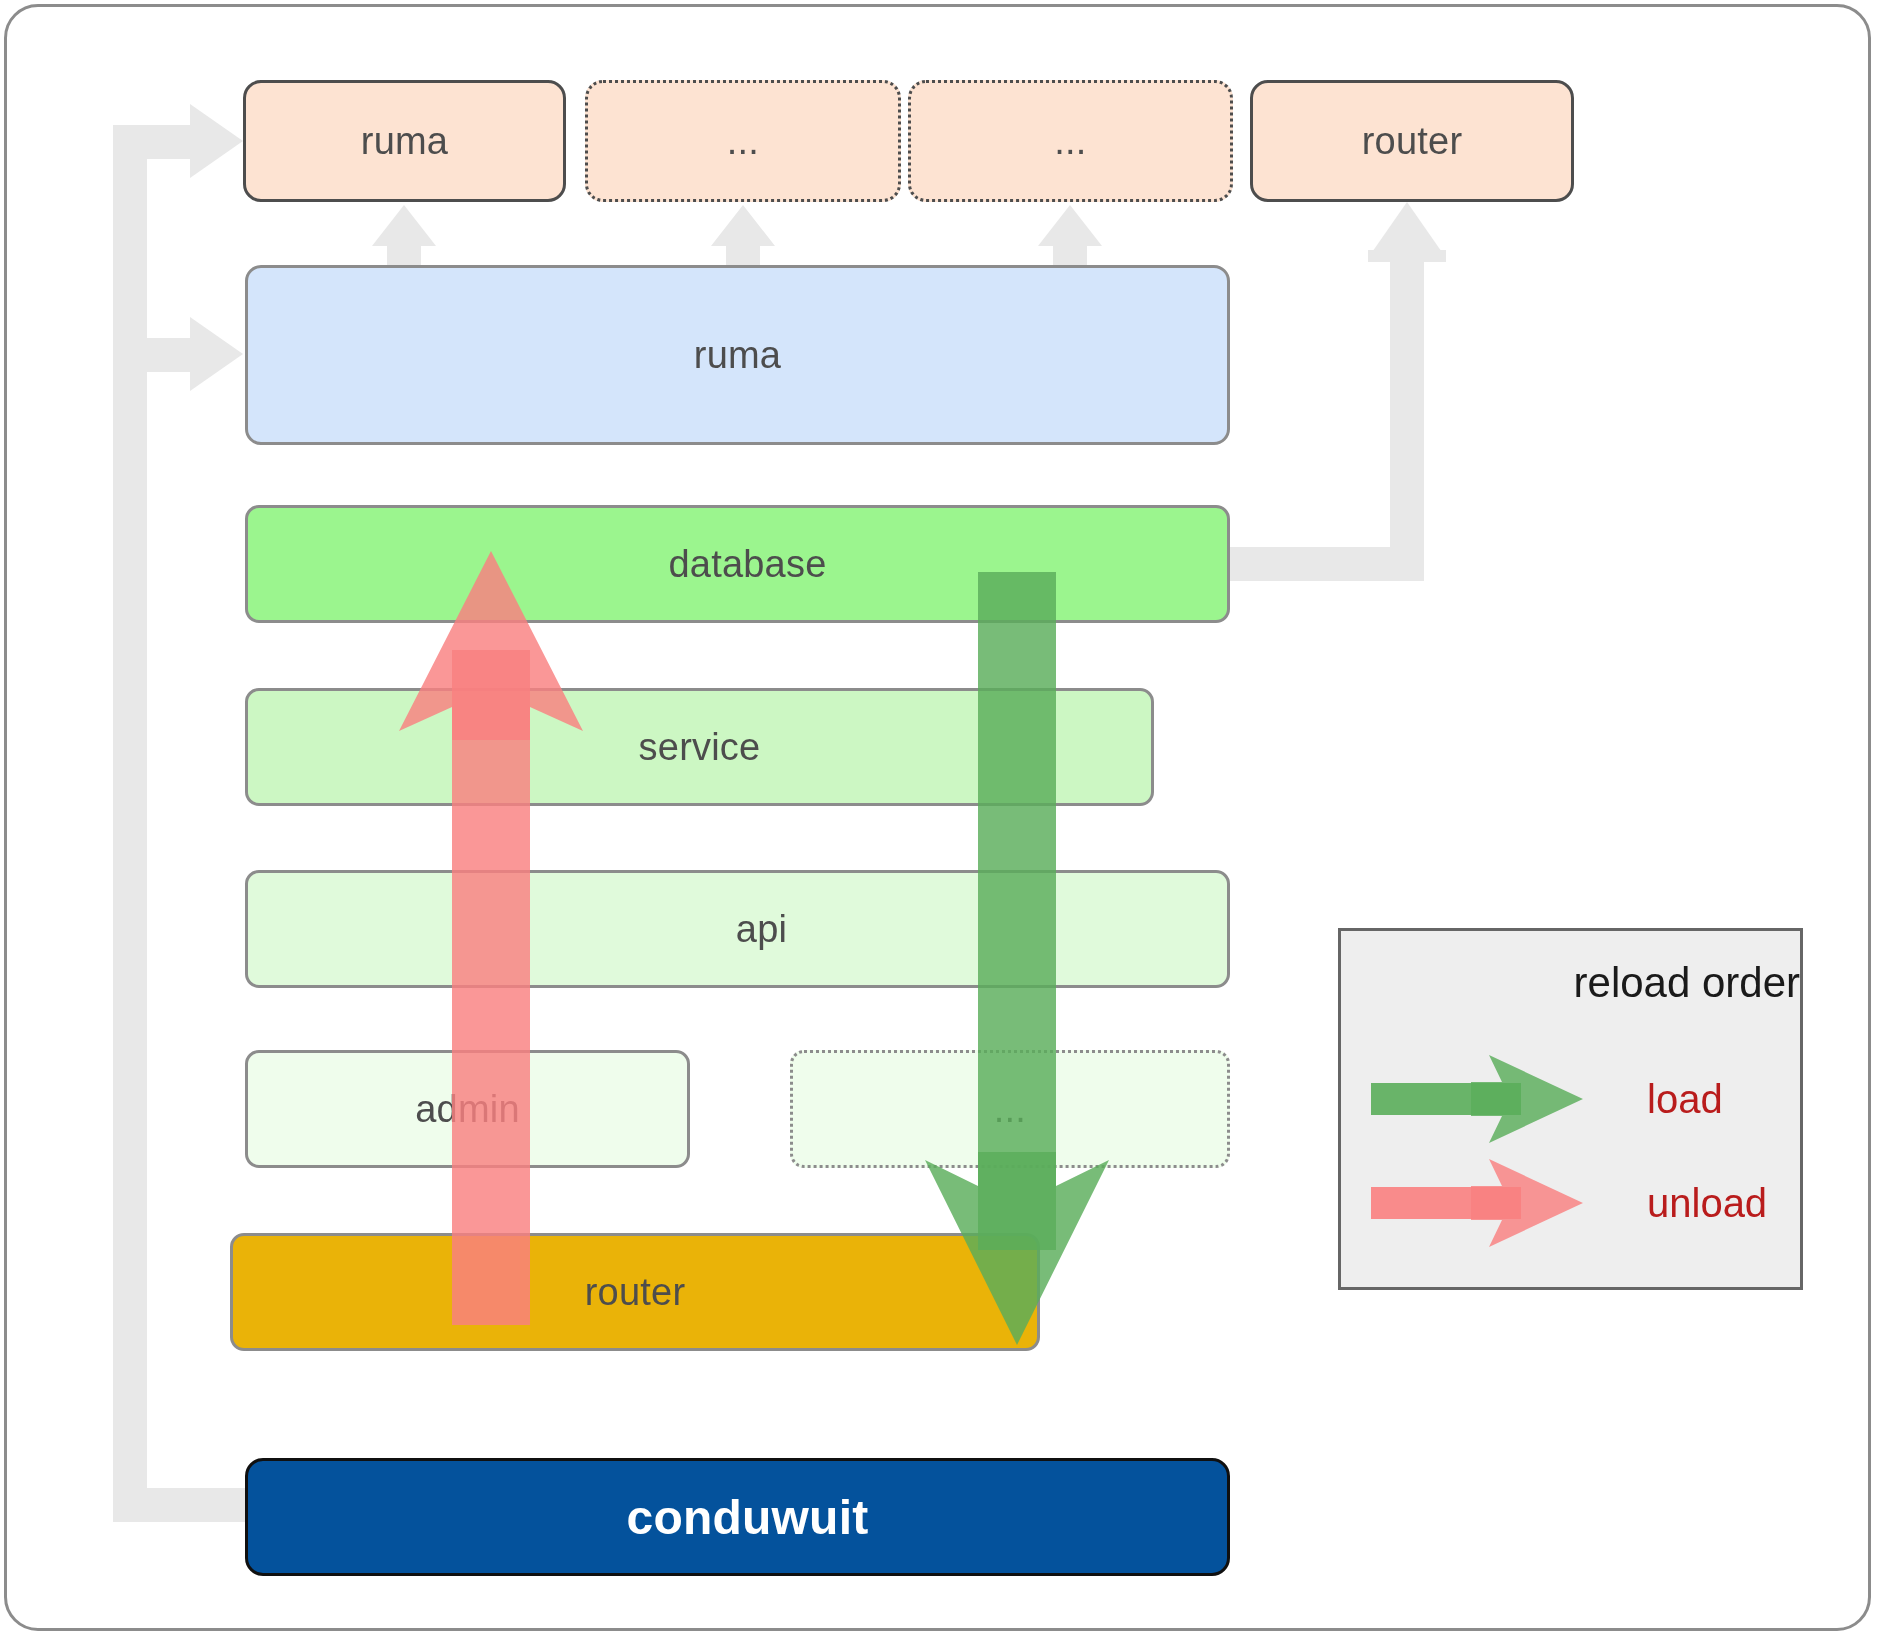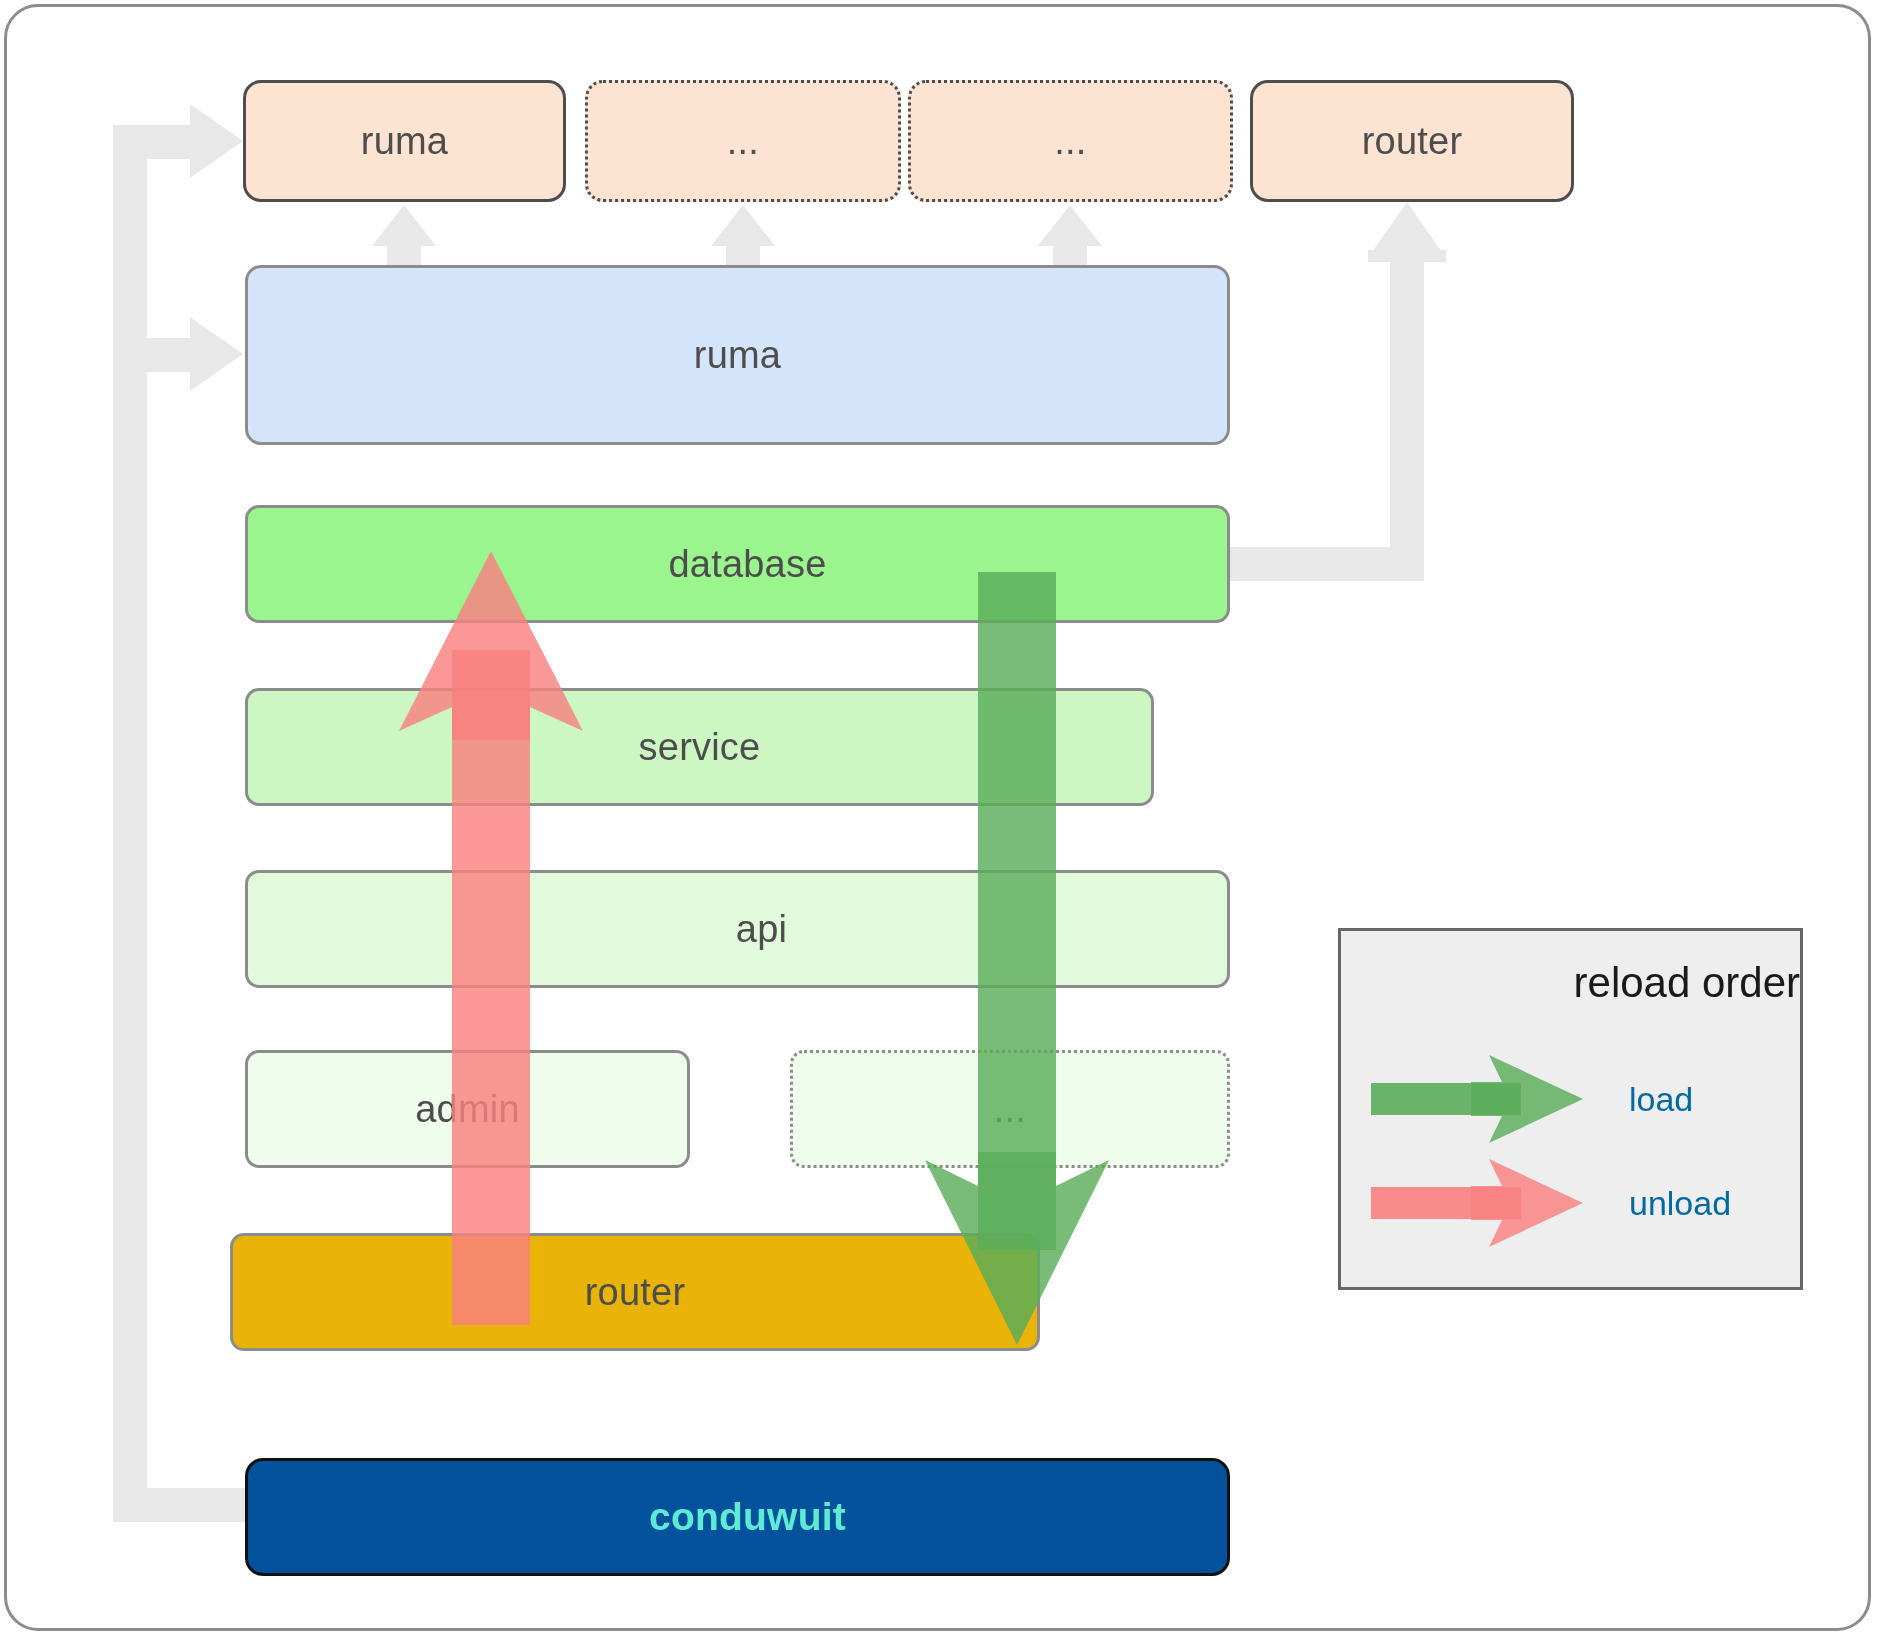--- a/index.html
+++ b/index.html
@@ -137,22 +137,22 @@
 
   
   #node-conduwuit {
     left: 245px;
     top: 1458px;
     width: 985px;
     height: 118px;
     background: #04529c;
     border: 3px solid #101010;
     border-radius: 18px;
-    color: #5eead4;
-    font-size: 39px;
+    color: #ffffff;
+    font-size: 48px;
     font-weight: bold;
     z-index: 7;
     padding-left: 20px;
   }
 
   
   #legend {
     position: absolute;
     left: 1338px;
     top: 928px;
@@ -182,25 +182,25 @@
   #legend-row-unload { top: 226px; }
   .legend-arrow {
     position: absolute;
     left: 30px;
     top: 0;
     width: 228px;
     height: 92px;
   }
   .legend-label {
     position: absolute;
-    left: 288px;
+    left: 306px;
     top: 50%;
     transform: translateY(-50%);
-    font-size: 34px;
-    color: #0369a1;
+    font-size: 40px;
+    color: #b91c1c;
     white-space: nowrap;
   }
 </style>
 </head>
 <body>
 
 <div id="stage">
   <div id="frame"></div>
 
   <svg class="layer" id="connector-layer" viewBox="0 0 1883 1643">

